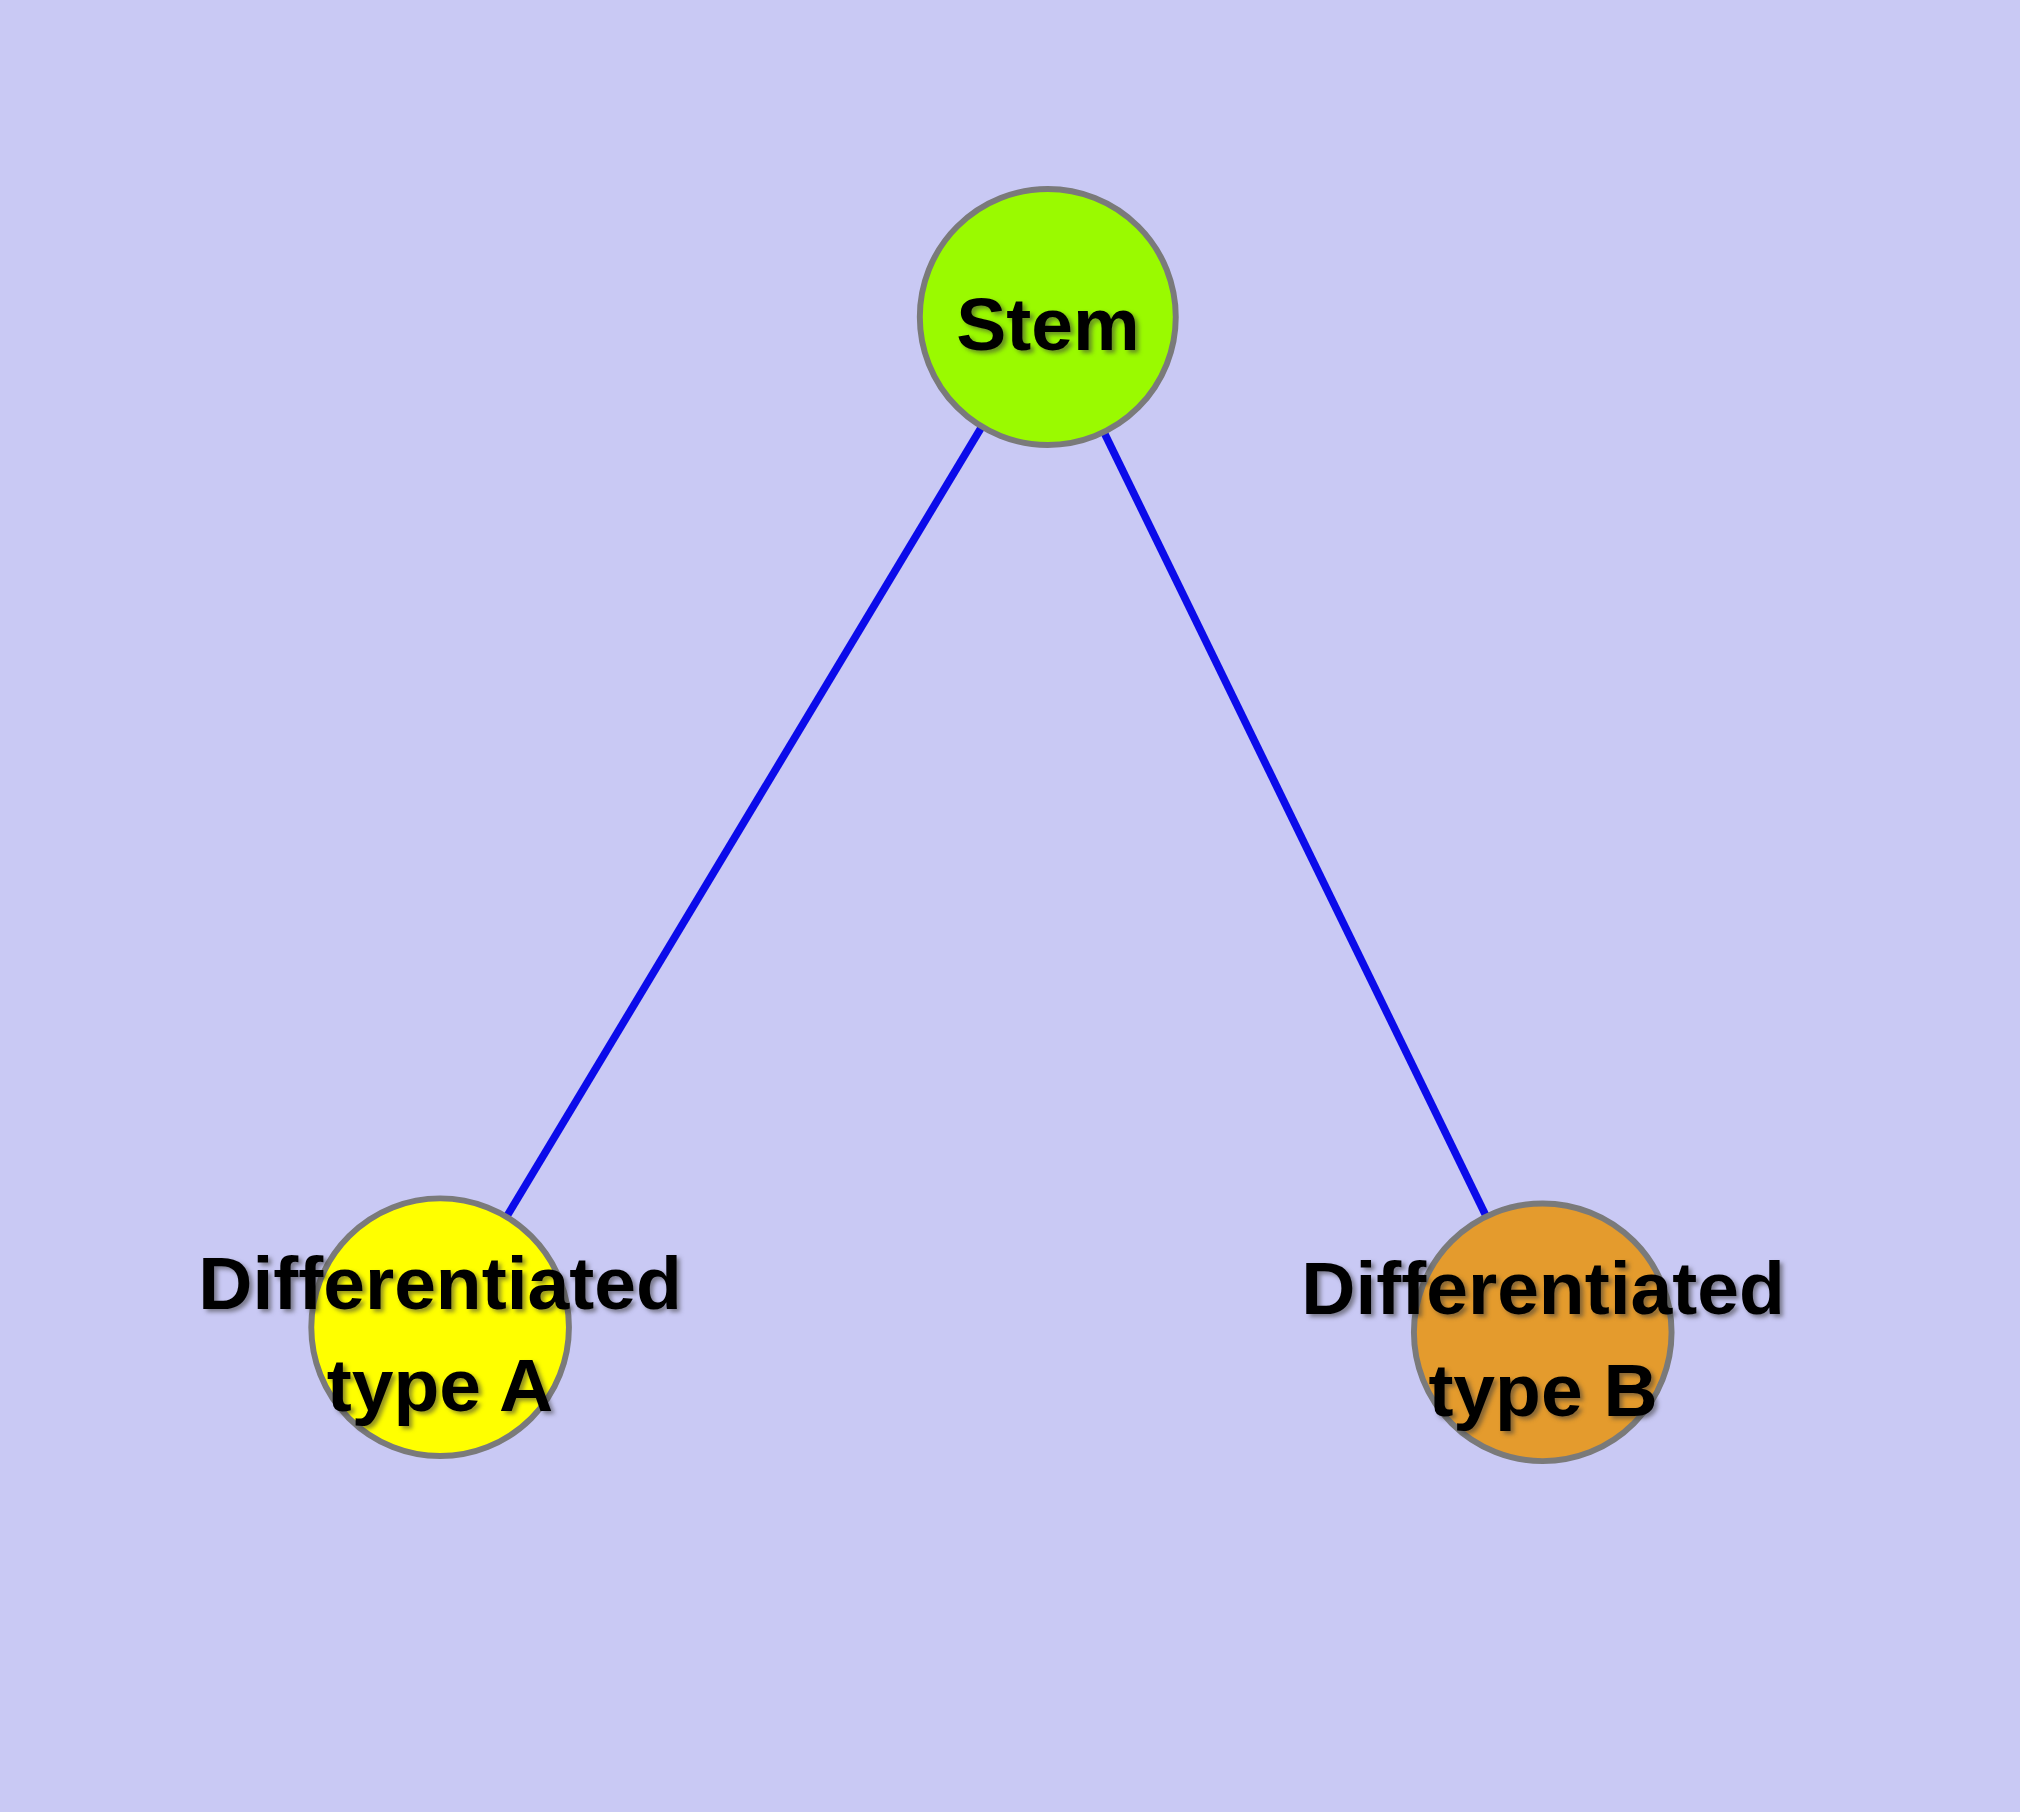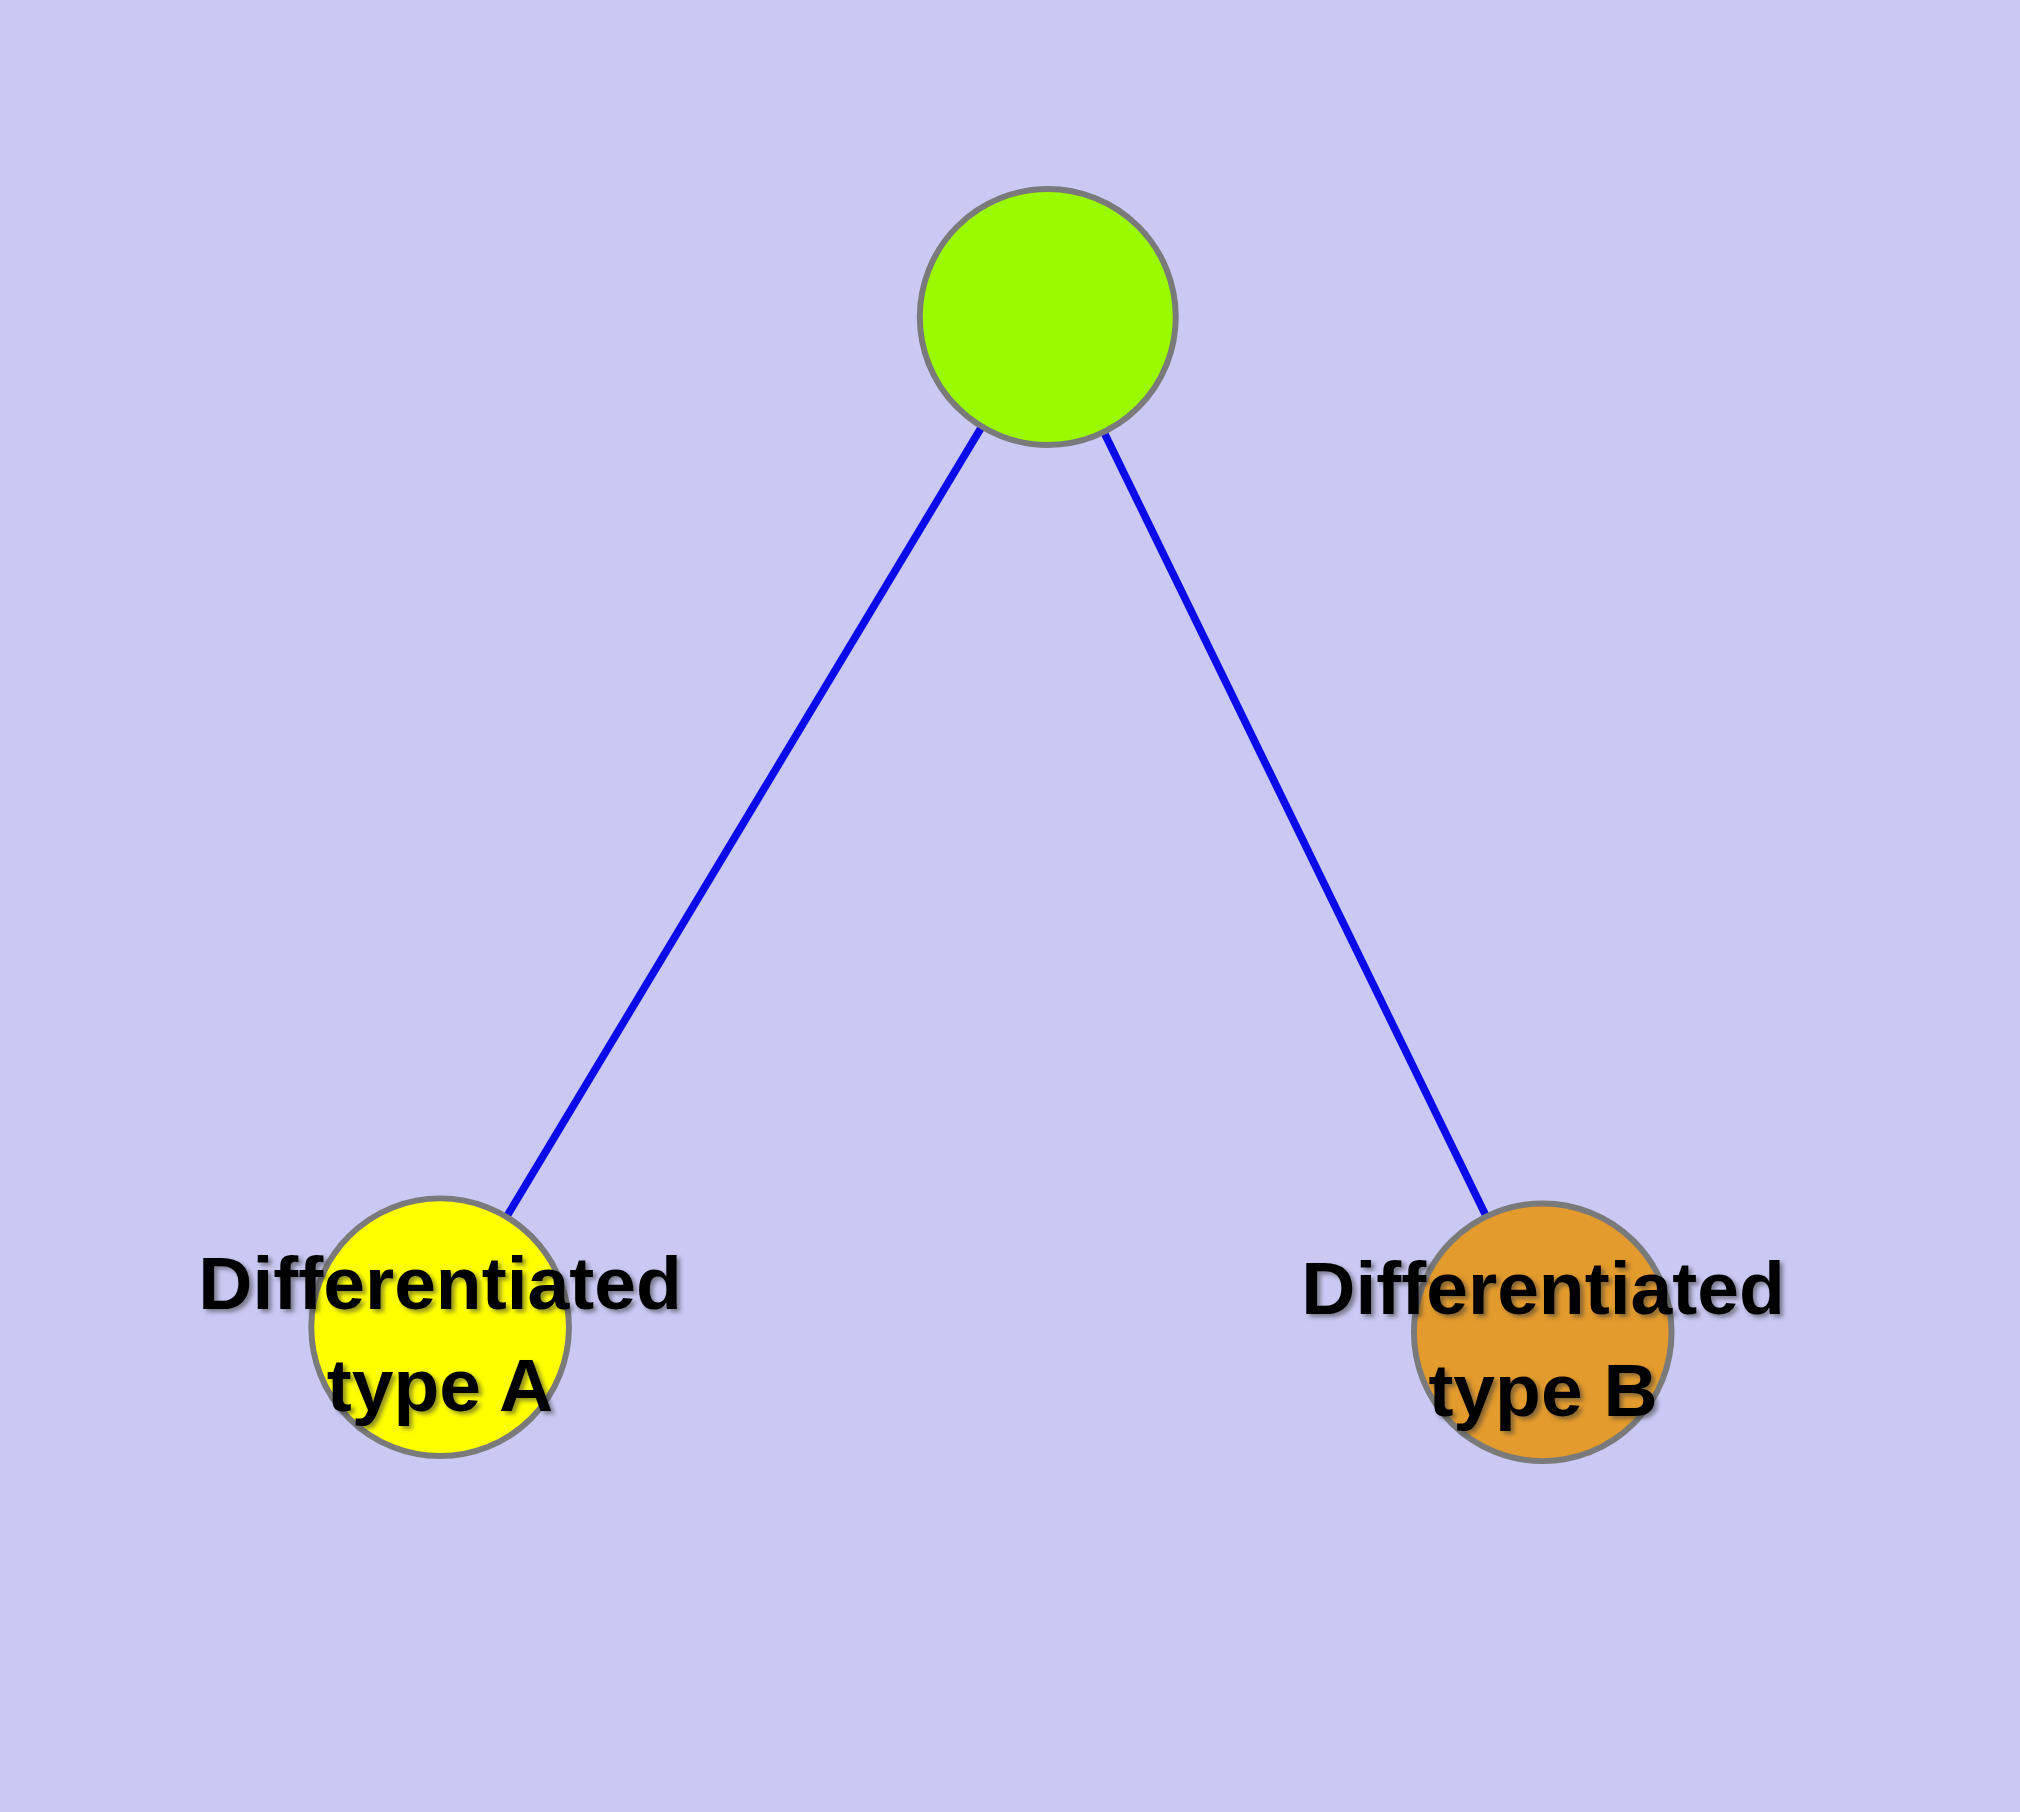--- a/index.html
+++ b/index.html
@@ -40,18 +40,19 @@
 <body>
 
 <div class="canvas" id="canvas" style="background: rgb(201, 201, 244);">
   <svg class="edges-layer" id="graph-svg" width="2021" height="1812" viewBox="0 0 2384 2138" xmlns="http://www.w3.org/2000/svg">
       <line x1="1236" y1="374" x2="519" y2="1566" stroke="#0b0bea" stroke-width="9"></line>
       <line x1="1236" y1="374" x2="1820" y2="1572" stroke="#0b0bea" stroke-width="9"></line>
       <circle cx="1236" cy="374" r="151" fill="#9afa00" stroke="#7a7a7a" stroke-width="7"></circle>
       <circle cx="519" cy="1566" r="152" fill="#ffff00" stroke="#7a7a7a" stroke-width="7"></circle>
       <circle cx="1820" cy="1572" r="152" fill="#e49b2d" stroke="#7a7a7a" stroke-width="7"></circle>
     </svg>
+<div class="node-label" style="left: 1048px; top: 324px; color: rgb(0, 0, 0);">Stem</div>
     <div class="node-label" style="left: 440px; top: 1334px; color: rgb(0, 0, 0);">Differentiated
 type A</div>
     <div class="node-label" style="left: 1543px; top: 1339px; color: rgb(0, 0, 0);">Differentiated
 type B</div>
   </div>
 
 
 </body></html>

